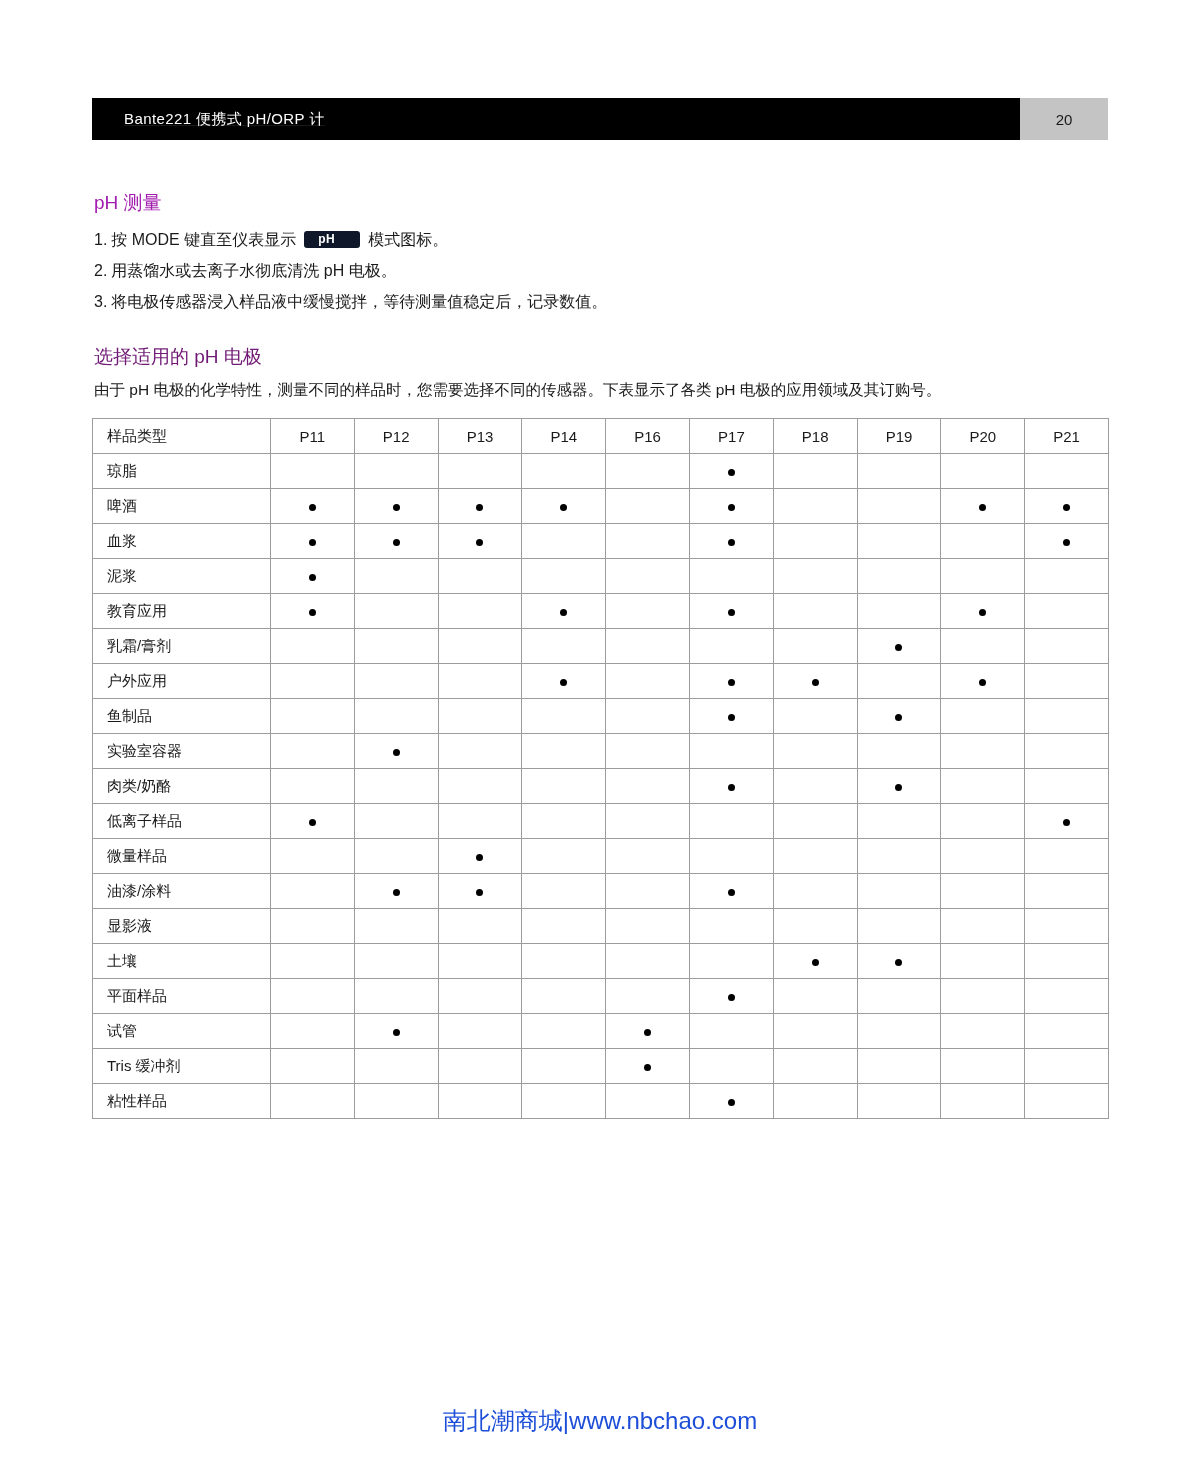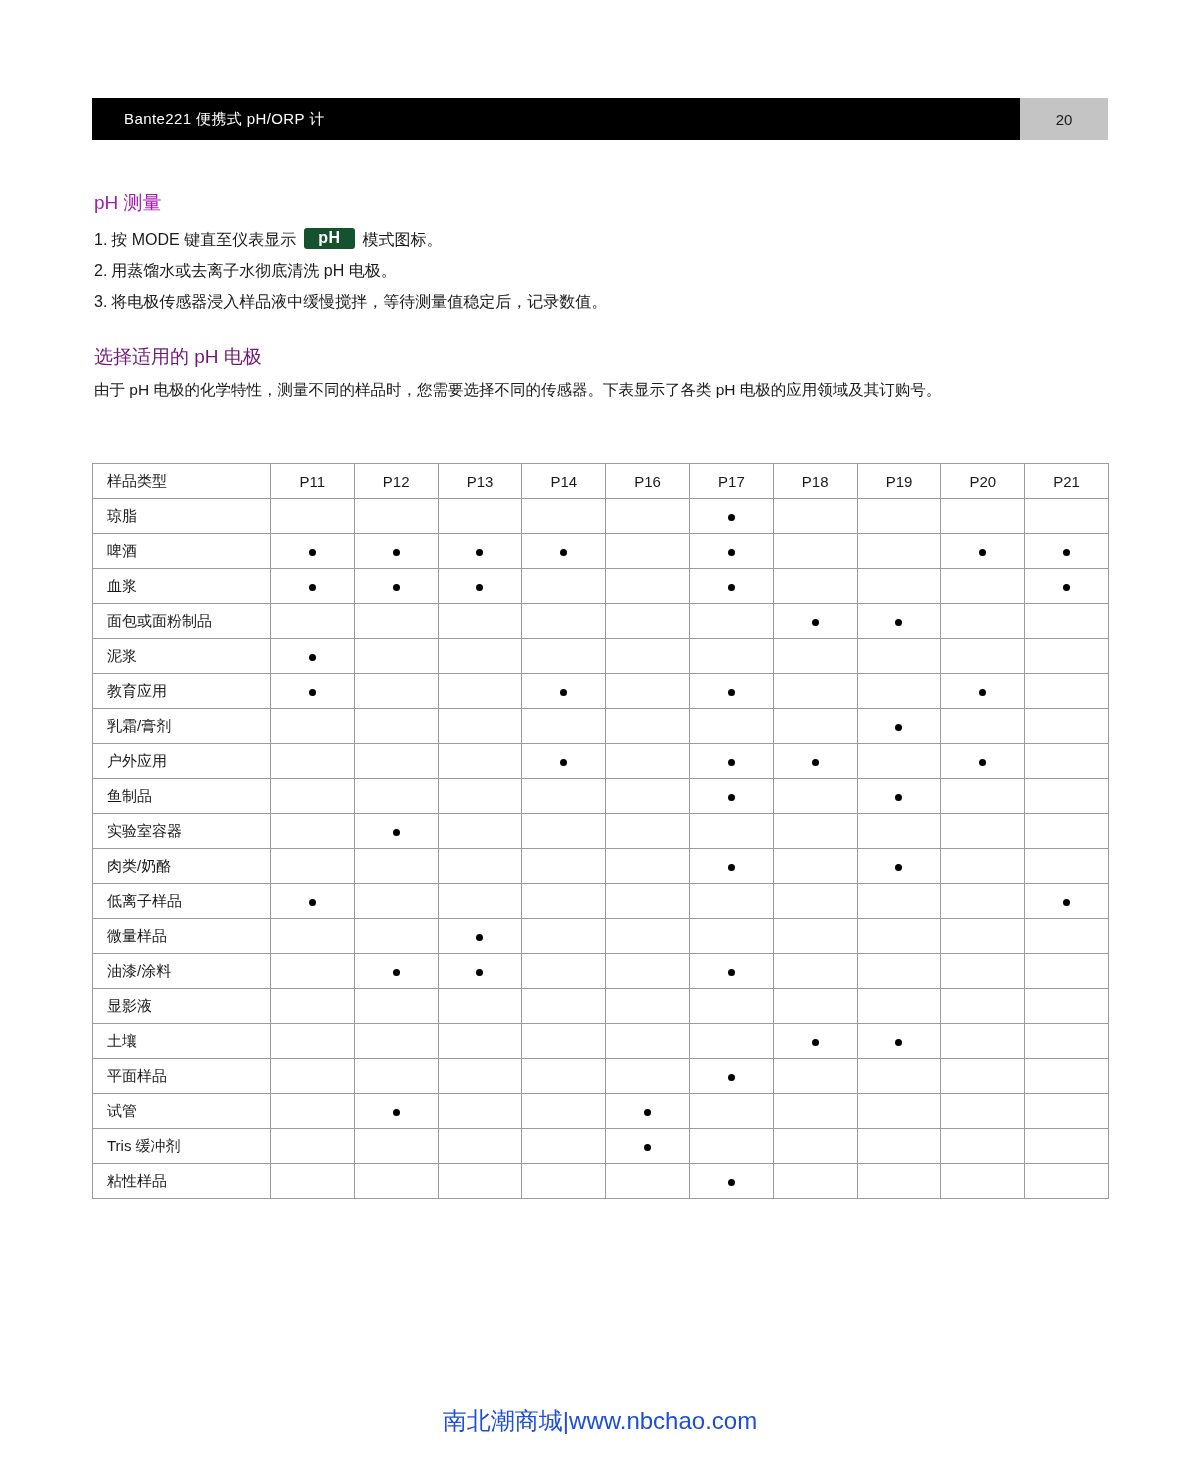--- a/index.html
+++ b/index.html
@@ -26,20 +26,21 @@
     display: flex;
     align-items: stretch;
   }
   .header-bar {
     flex: 1 1 auto;
     background: #000000;
     display: flex;
     align-items: center;
     padding-left: 32px;
     box-sizing: border-box;
+    text-decoration: underline;
   }
   .header-title {
     color: #ffffff;
     font-size: 15px;
     letter-spacing: 0.4px;
     white-space: nowrap;
   }
   .header-page {
     width: 88px;
     background: #c4c4c4;
@@ -67,26 +68,26 @@
   }
   .step {
     font-size: 16px;
     line-height: 31px;
     color: #1a1a1a;
     white-space: nowrap;
   }
   .step .num { margin-right: 4px; }
   .ph-badge {
     display: inline-block;
-    background: #14532d;
+    background: #0f172a;
     color: #ffffff;
-    font-size: 16px;
+    font-size: 12px;
     font-weight: bold;
     border-radius: 3px;
-    padding: 2px 14px 3px 14px;
+    padding: 2px 25px 3px 14px;
     margin: 0 8px;
     vertical-align: 2px;
     line-height: 1;
     letter-spacing: 0.5px;
   }
 
   
   .sec2-title {
     position: absolute;
     left: 94px;
@@ -108,21 +109,20 @@
   .tbl-wrap {
     position: absolute;
     left: 92px;
     top: 418px;
     width: 1016px;
   }
   table.elec {
     border-collapse: collapse;
     width: 1016px;
     table-layout: fixed;
-    margin-top: 45px;
   }
   table.elec th, table.elec td {
     border: 1px solid #9c9c9c;
     height: 35px;
     box-sizing: border-box;
     font-weight: 400;
     font-size: 15px;
     color: #1a1a1a;
     padding: 0;
   }
@@ -237,33 +237,20 @@
           <td class="p-cell"><span class="dot"></span></td>
           <td class="p-cell"></td>
           <td class="p-cell"></td>
           <td class="p-cell"><span class="dot"></span></td>
           <td class="p-cell"></td>
           <td class="p-cell"></td>
           <td class="p-cell"></td>
           <td class="p-cell"><span class="dot"></span></td>
         </tr>
         <tr>
-          <td class="sample-cell">面包或面粉制品</td>
-          <td class="p-cell"></td>
-          <td class="p-cell"></td>
-          <td class="p-cell"></td>
-          <td class="p-cell"></td>
-          <td class="p-cell"></td>
-          <td class="p-cell"></td>
-          <td class="p-cell"><span class="dot"></span></td>
-          <td class="p-cell"><span class="dot"></span></td>
-          <td class="p-cell"></td>
-          <td class="p-cell"></td>
-        </tr>
-        <tr>
           <td class="sample-cell">泥浆</td>
           <td class="p-cell"><span class="dot"></span></td>
           <td class="p-cell"></td>
           <td class="p-cell"></td>
           <td class="p-cell"></td>
           <td class="p-cell"></td>
           <td class="p-cell"></td>
           <td class="p-cell"></td>
           <td class="p-cell"></td>
           <td class="p-cell"></td>

